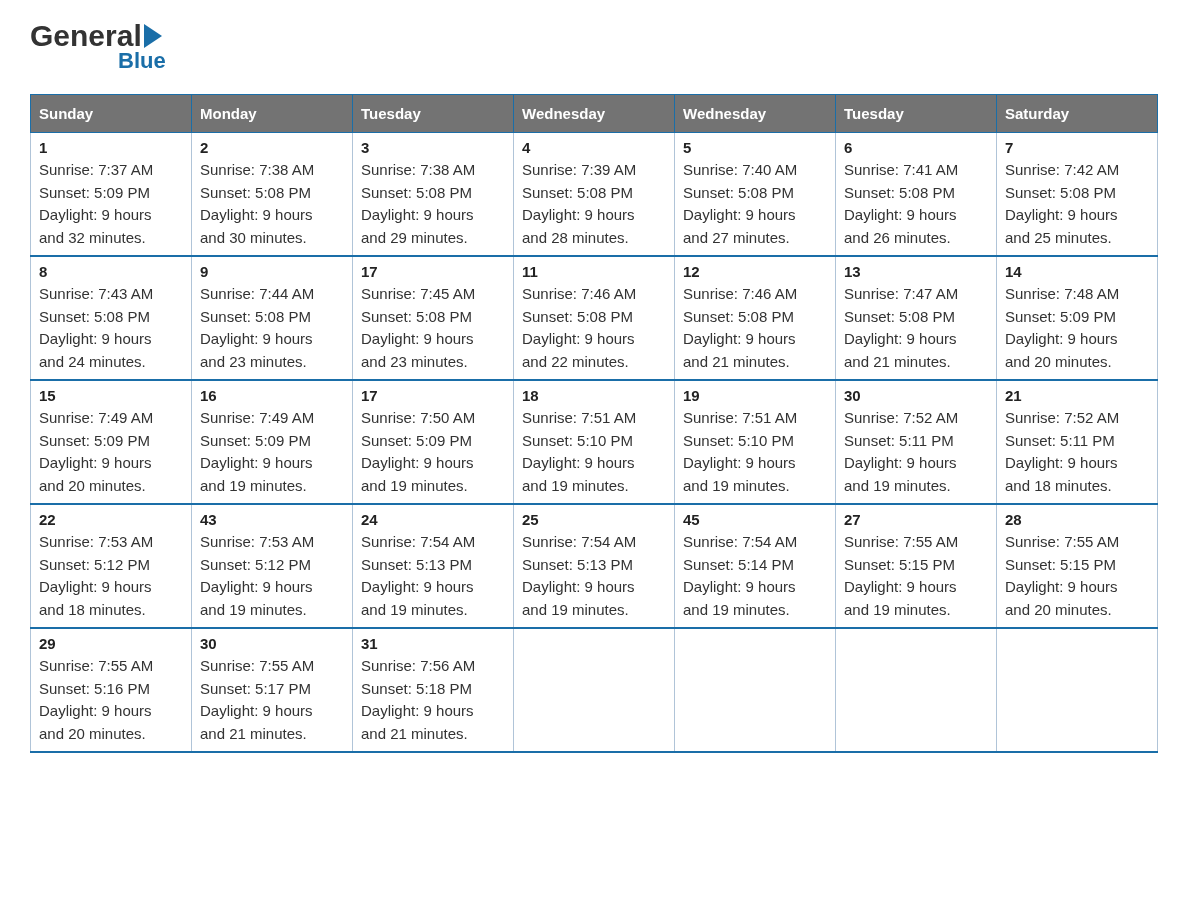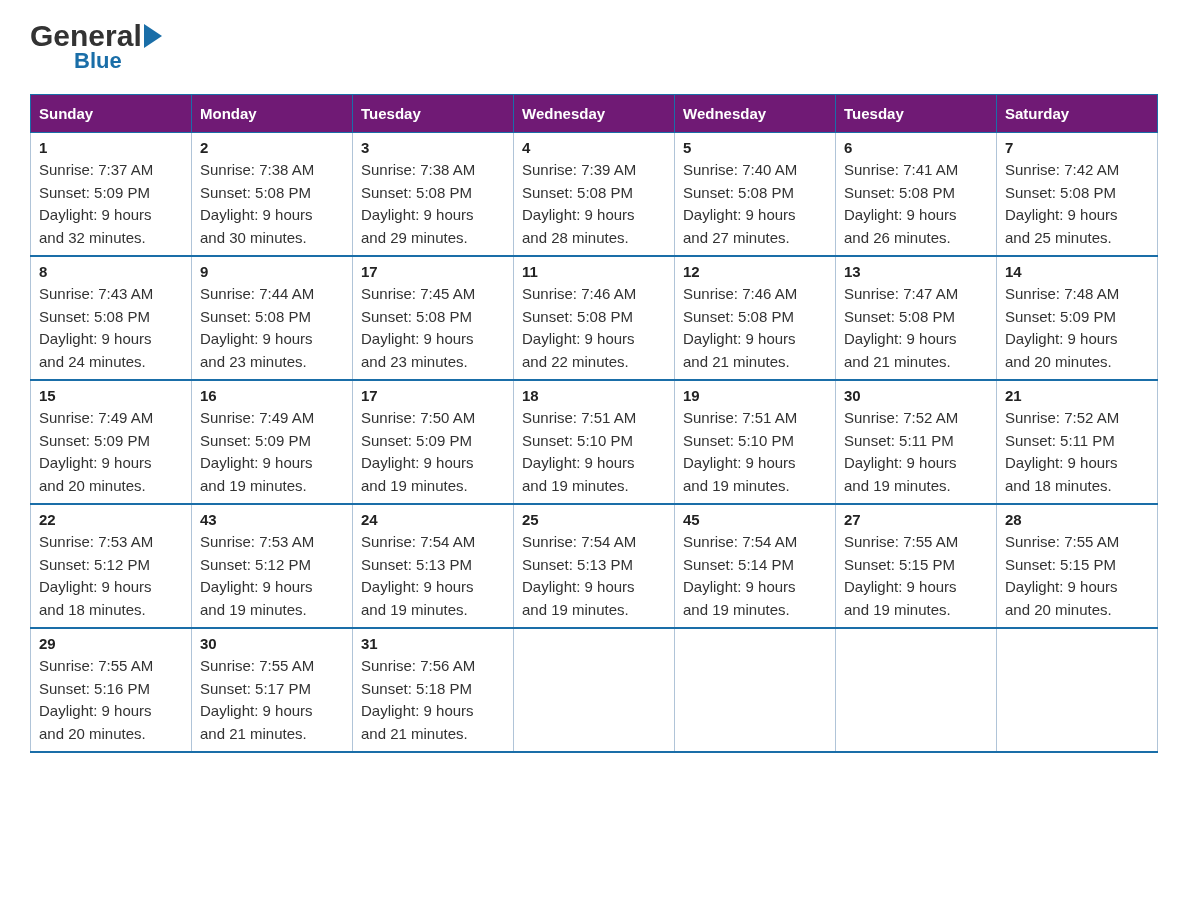--- a/index.html
+++ b/index.html
@@ -12,42 +12,42 @@
     }
     .header {
       display: flex;
       justify-content: space-between;
       align-items: flex-start;
       margin-bottom: 20px;
     }
     .logo {
       display: flex;
       flex-direction: column;
-      align-items: center;
+      align-items: flex-end;
     }
     .title-block {
       text-align: right;
     }
     .month-title {
       font-size: 52px;
       font-weight: bold;
       color: #222;
       line-height: 1.1;
     }
     .location-title {
       font-size: 22px;
       color: #444;
       margin-top: 4px;
     }
     table {
       width: 100%;
       border-collapse: collapse;
     }
     thead th {
-      background-color: #701a75;
+      background-color: #737373;
       color: white;
       font-size: 15px;
       font-weight: bold;
       padding: 10px 8px;
       text-align: left;
       border: 1px solid #1a6ea8;
     }
     tbody td {
       border: 1px solid #b0c4d8;
       vertical-align: top;

